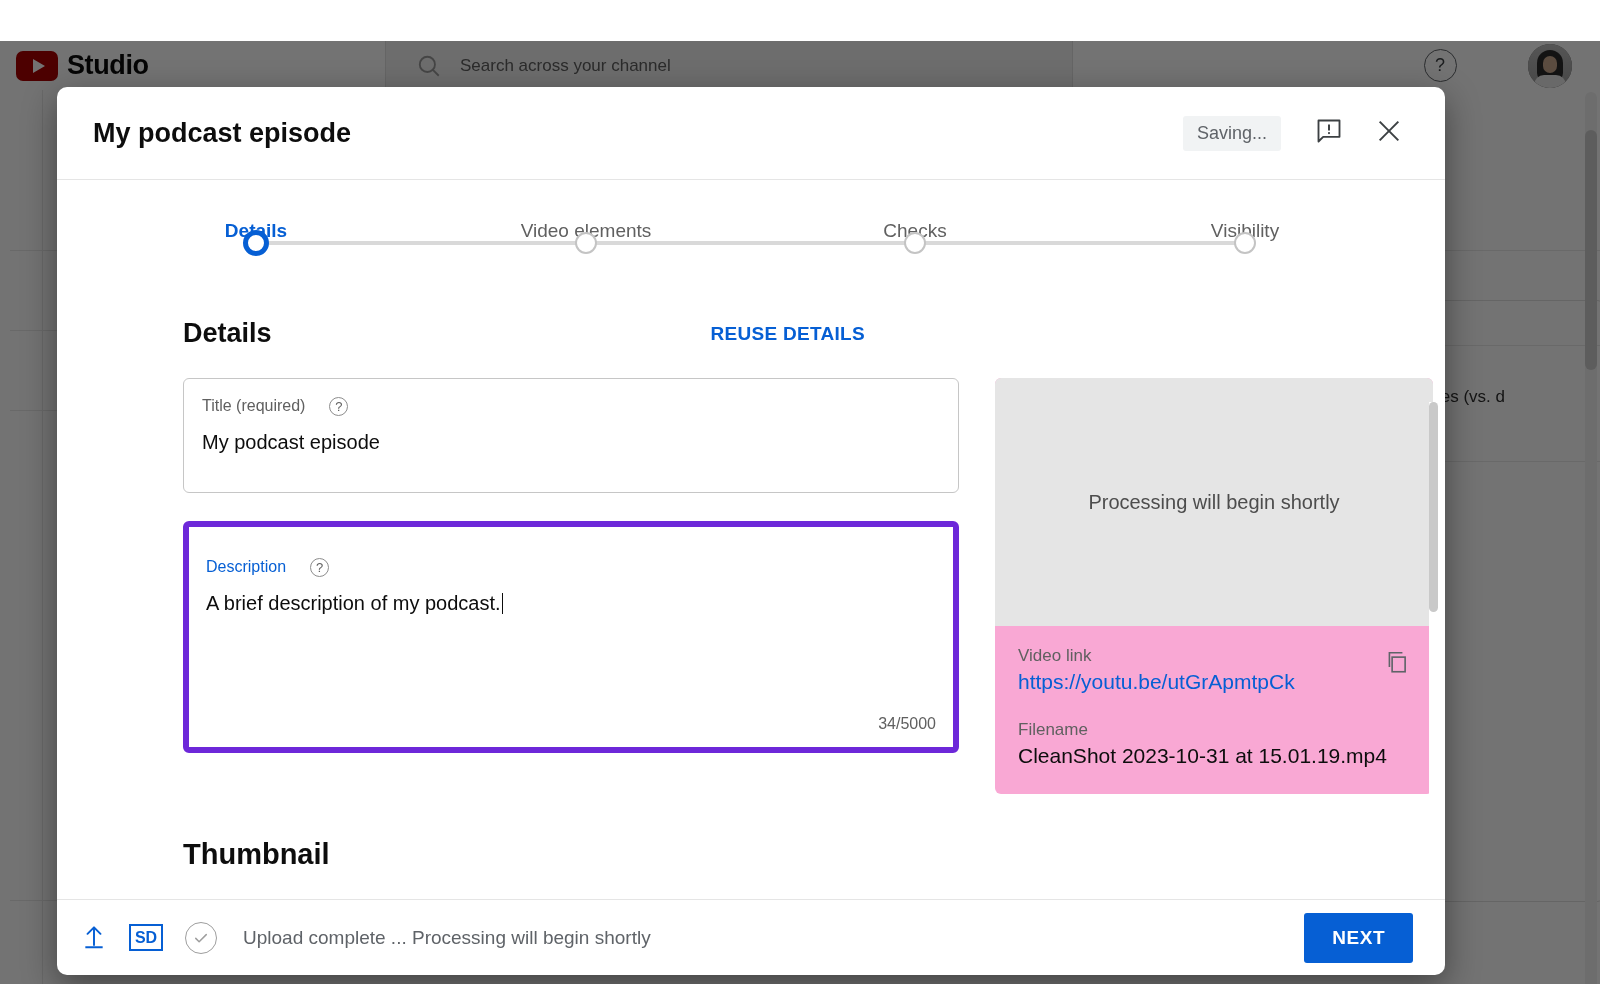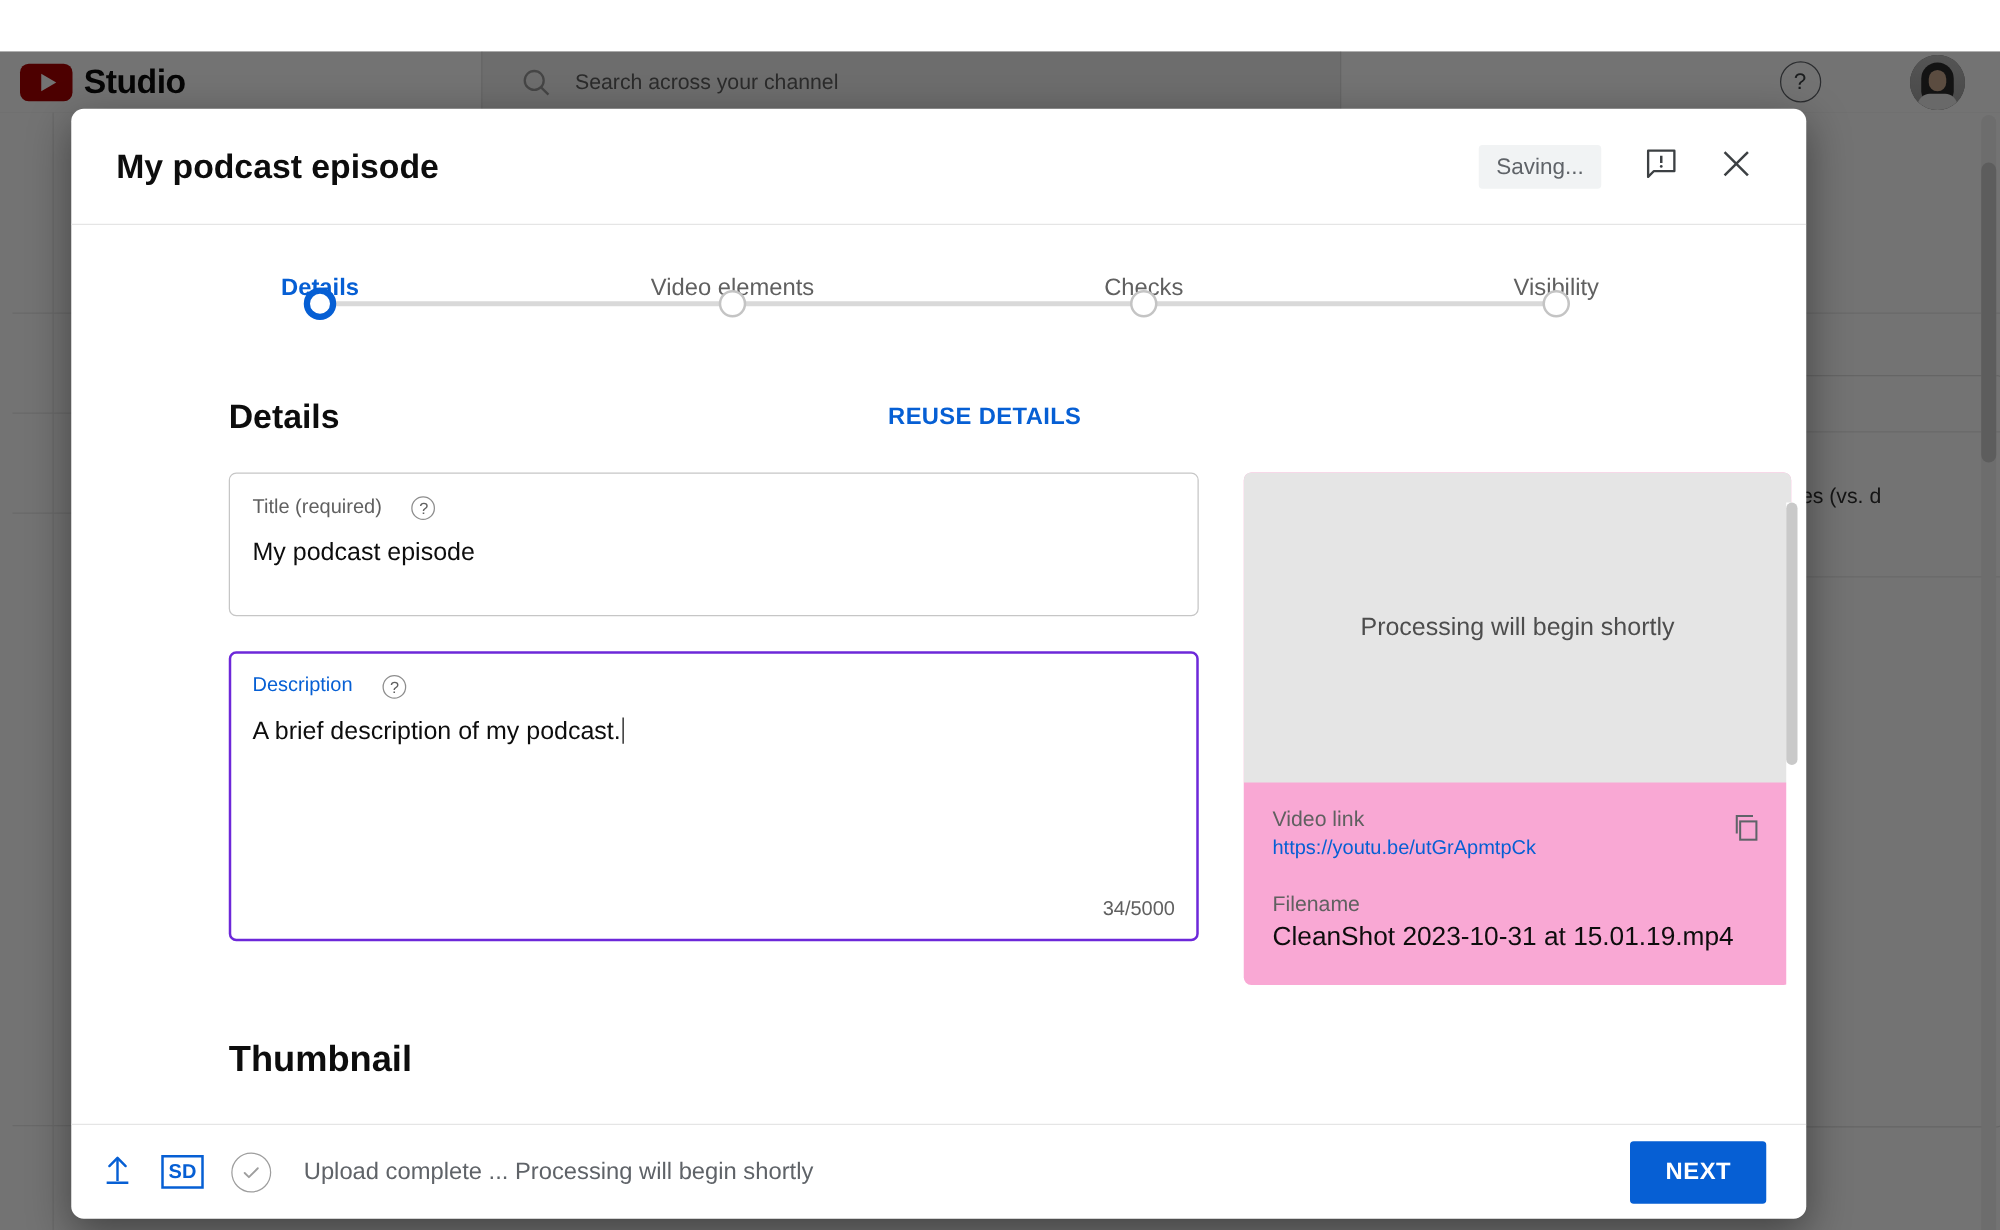--- a/index.html
+++ b/index.html
@@ -113,21 +113,21 @@
   .reuse-link { margin-left:auto; margin-right:534px; font-size:19px; font-weight:600; color:#065fd4; letter-spacing:0.3px; }
 
   .cols { display:flex; gap:36px; margin-top:29px; align-items:flex-start; }
   .col-left { width:776px; flex:0 0 776px; }
   .col-right { width:438px; flex:0 0 438px; }
 
   .field {
     border:1px solid #c6c6c6; border-radius:6px; position:relative; box-sizing:border-box;
     padding:16px 18px 14px 18px;
   }
-  .field.focused { border:2px solid #6d28d9; padding:15px 17px 13px 17px; }
+  .field.focused { border:6px solid #6d28d9; padding:29px 17px 13px 17px; }
   .field-label-row { display:flex; align-items:center; gap:24px; height:22px; }
   .field-label { font-size:16px; color:#606060; }
   .field.focused .field-label { color:#065fd4; }
   .help-dot {
     width:19px;height:19px;border-radius:50%;border:1.4px solid #8d8d8d;
     display:flex;align-items:center;justify-content:center;
     font-size:13px;color:#606060; box-sizing:border-box;
   }
   .field-value { font-size:20px; color:#0d0d0d; margin-top:12px; line-height:26px; }
   .field-title-box { height:115px; }
@@ -135,21 +135,21 @@
   .caret { display:inline-block; width:1.5px; height:21px; background:#0d0d0d; vertical-align:-4px; margin-left:1px; }
   .char-count { position:absolute; right:17px; bottom:14px; font-size:16px; color:#606060; }
 
   .preview-card { background:#f9a8d4; border-radius:6px; overflow:hidden; }
   .preview-thumb {
     height:248px; background:#e5e5e5; display:flex; align-items:center; justify-content:center;
     font-size:20px; color:#4d4d4d;
   }
   .preview-meta { padding:20px 23px 26px 23px; position:relative; }
   .meta-label { font-size:17px; color:#606060; }
-  .meta-link { font-size:16px; color:#065fd4; margin-top:4px; }
+  .meta-link { font-size:21px; color:#065fd4; margin-top:4px; }
   .meta-value { font-size:21px; color:#0d0d0d; margin-top:4px; }
   .meta-block + .meta-block { margin-top:26px; }
   .copy-btn { position:absolute; right:16px; top:18px; width:40px;height:40px;display:flex;align-items:center;justify-content:center;}
 
   .thumb-sec { margin-top:44px; }
   .thumb-title { font-size:29px; font-weight:700; color:#0d0d0d; }
   .thumb-desc { font-size:19px; color:#606060; line-height:30px; margin-top:14px; width:780px; }
 
   .dlg-scrollbar-track { position:absolute; right:7px; top:222px; bottom:8px; width:9px; background:#ffffff; }
   .dlg-scrollbar-thumb { position:absolute; right:7px; top:222px; width:9px; height:210px; background:#c9c9c9; border-radius:5px; }

